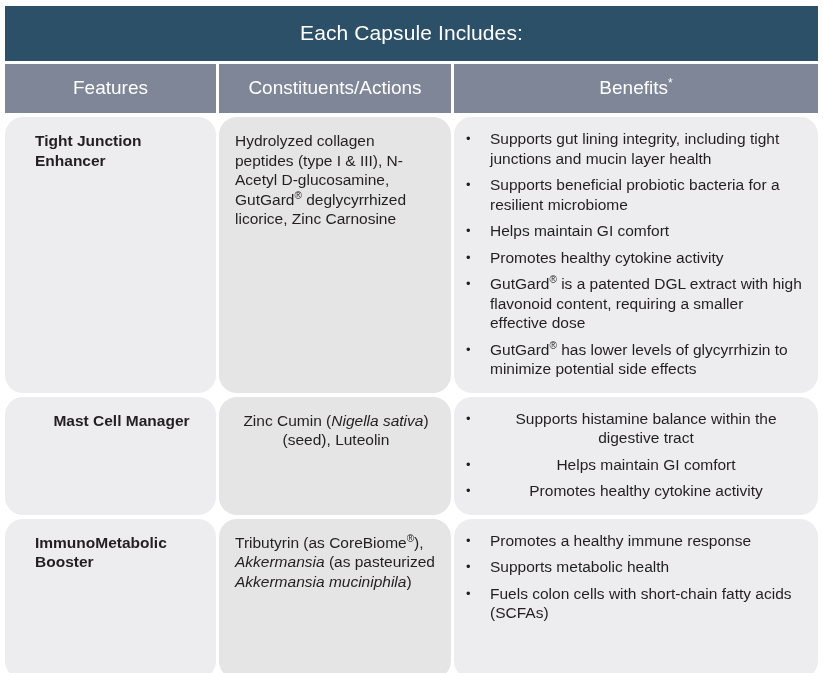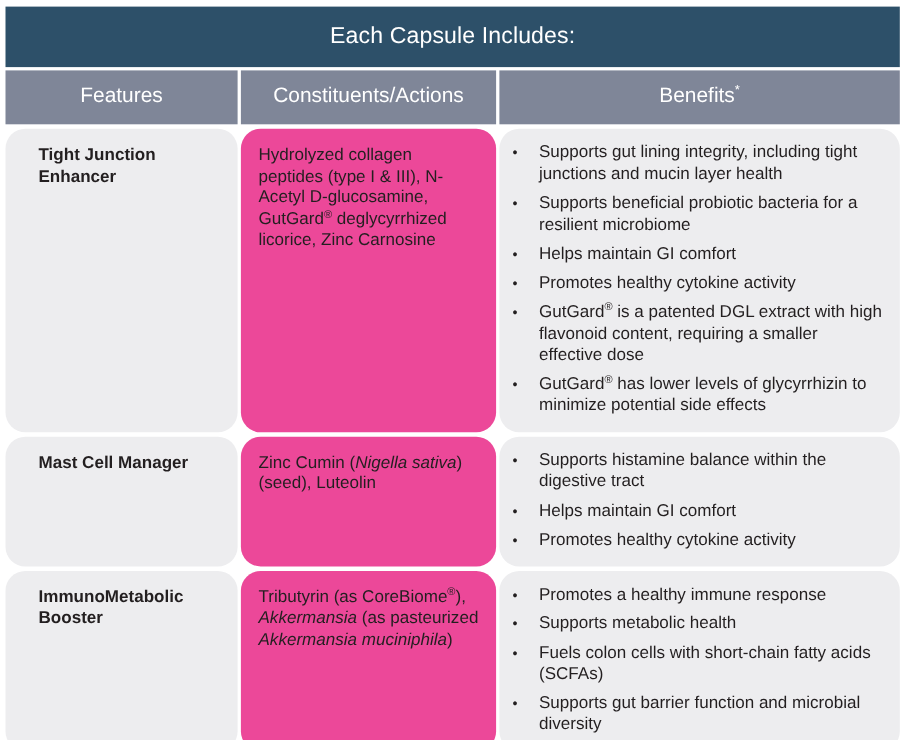--- a/index.html
+++ b/index.html
@@ -71,33 +71,33 @@
     color: #231f20;
     padding: 14px 12px 14px 0;
     border-radius: 18px;
   }
   .cell.feature {
     font-weight: bold;
     padding-left: 30px;
     padding-right: 8px;
   }
   .cell.constituents {
-    background: #ec4899;
+    background: #e5e5e5;
     padding-left: 16px;
     padding-right: 14px;
   }
   .cell.benefits {
     padding-left: 8px;
     padding-right: 16px;
     padding-top: 12px;
   }
 
   
   .row-1 .cell { min-height: 262px; }
-  .row-2 .cell { min-height: 114px; }
+  .row-2 .cell { min-height: 114px; text-align: center; }
   .row-3 .cell { min-height: 160px; }
 
   
   ul.benefit-list {
     list-style: none;
     margin: 0;
     padding: 0;
   }
   ul.benefit-list > li {
     position: relative;
@@ -168,19 +168,18 @@
         </div>
       </div>
       <div class="body-row row-3">
         <div class="cell feature c1">ImmunoMetabolic Booster</div>
         <div class="cell constituents c2"><span>Tributyrin (as CoreBiome</span><span class="reg">®</span><span>), </span><i>Akkermansia</i><span> (as pasteurized </span><i>Akkermansia muciniphila</i><span>)</span></div>
         <div class="cell benefits c3">
           <ul class="benefit-list">
             <li><span>Promotes a healthy immune response</span></li>
             <li><span>Supports metabolic health</span></li>
             <li><span>Fuels colon cells with short-chain fatty acids (SCFAs)</span></li>
-            <li><span>Supports gut barrier function and microbial diversity</span></li>
           </ul>
         </div>
       </div>
     </div>
 
 </div>
 
 </body></html>

